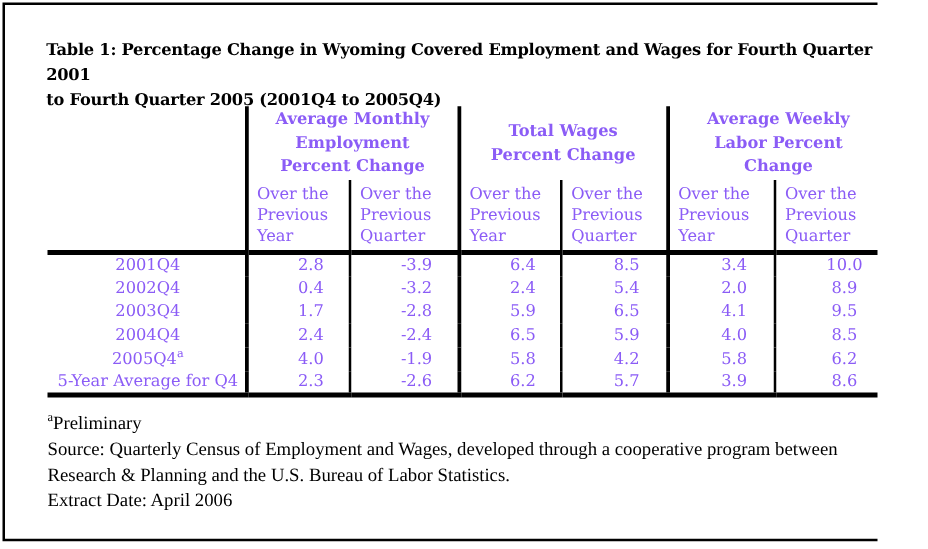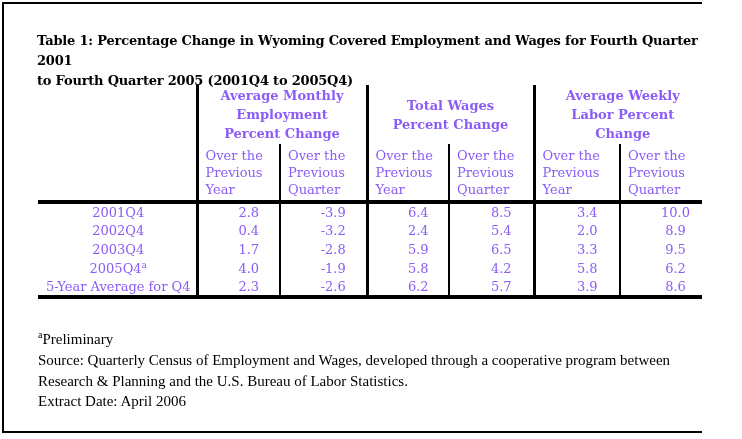--- a/index.html
+++ b/index.html
@@ -132,24 +132,33 @@
       <td class="num bl3">2.0</td>
       <td class="num bl2">8.9</td>
     </tr>
 
     <tr class="data-row">
       <td class="rowlbl">2003Q4</td>
       <td class="num bl3">1.7</td>
       <td class="num bl2">-2.8</td>
       <td class="num bl3">5.9</td>
       <td class="num bl2">6.5</td>
-      <td class="num bl3">3.3</td>
+      <td class="num bl3">4.1</td>
       <td class="num bl2">9.5</td>
     </tr>
 
+    <tr class="data-row">
+      <td class="rowlbl">2004Q4</td>
+      <td class="num bl3">2.4</td>
+      <td class="num bl2">-2.4</td>
+      <td class="num bl3">6.5</td>
+      <td class="num bl2">5.9</td>
+      <td class="num bl3">4.0</td>
+      <td class="num bl2">8.5</td>
+    </tr>
 
     <tr class="data-row">
       <td class="rowlbl"><span>2005Q4</span><sup class="cell-sup">a</sup></td>
       <td class="num bl3">4.0</td>
       <td class="num bl2">-1.9</td>
       <td class="num bl3">5.8</td>
       <td class="num bl2">4.2</td>
       <td class="num bl3">5.8</td>
       <td class="num bl2">6.2</td>
     </tr>

